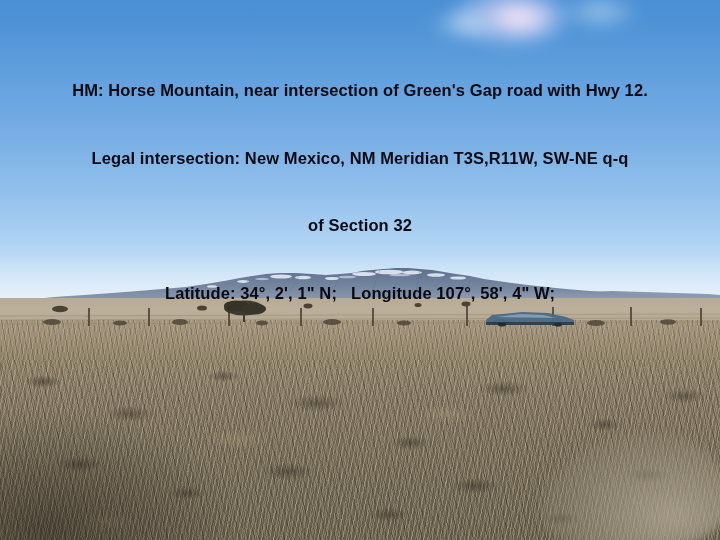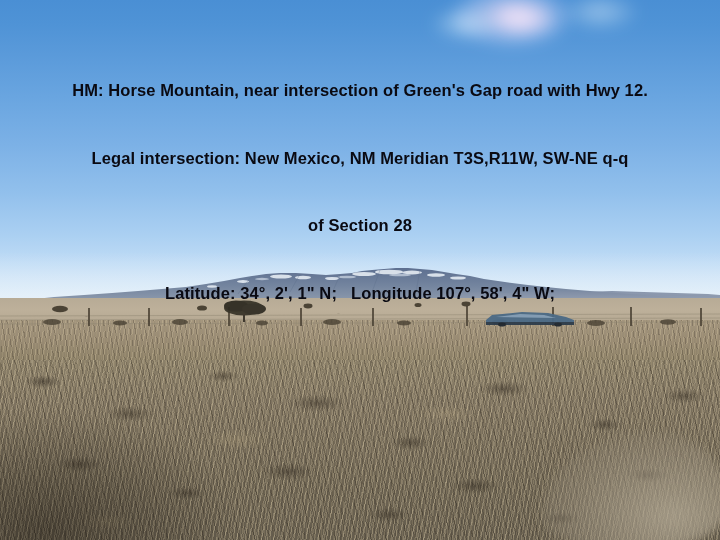--- a/index.html
+++ b/index.html
@@ -354,17 +354,17 @@
     <div class="grass-tex grass-t1"></div>
     <div class="grass-tex grass-t2"></div>
     <div class="clumps"></div>
     <div class="sand-patch"></div>
     <div class="shadow-left"></div>
   </div>
 
   <div class="caption">
     <span class="line">HM: Horse Mountain, near intersection of Green's Gap road with Hwy 12.</span>
     <span class="line">Legal intersection: New Mexico, NM Meridian T3S,R11W, SW-NE q-q</span>
-    <span class="line">of Section 28</span>
+    <span class="line">of Section 32</span>
     <span class="line">Latitude: 34°, 2', 1" N;   Longitude 107°, 58', 4" W;</span>
   </div>
 
 </div>
 
 </body></html>

